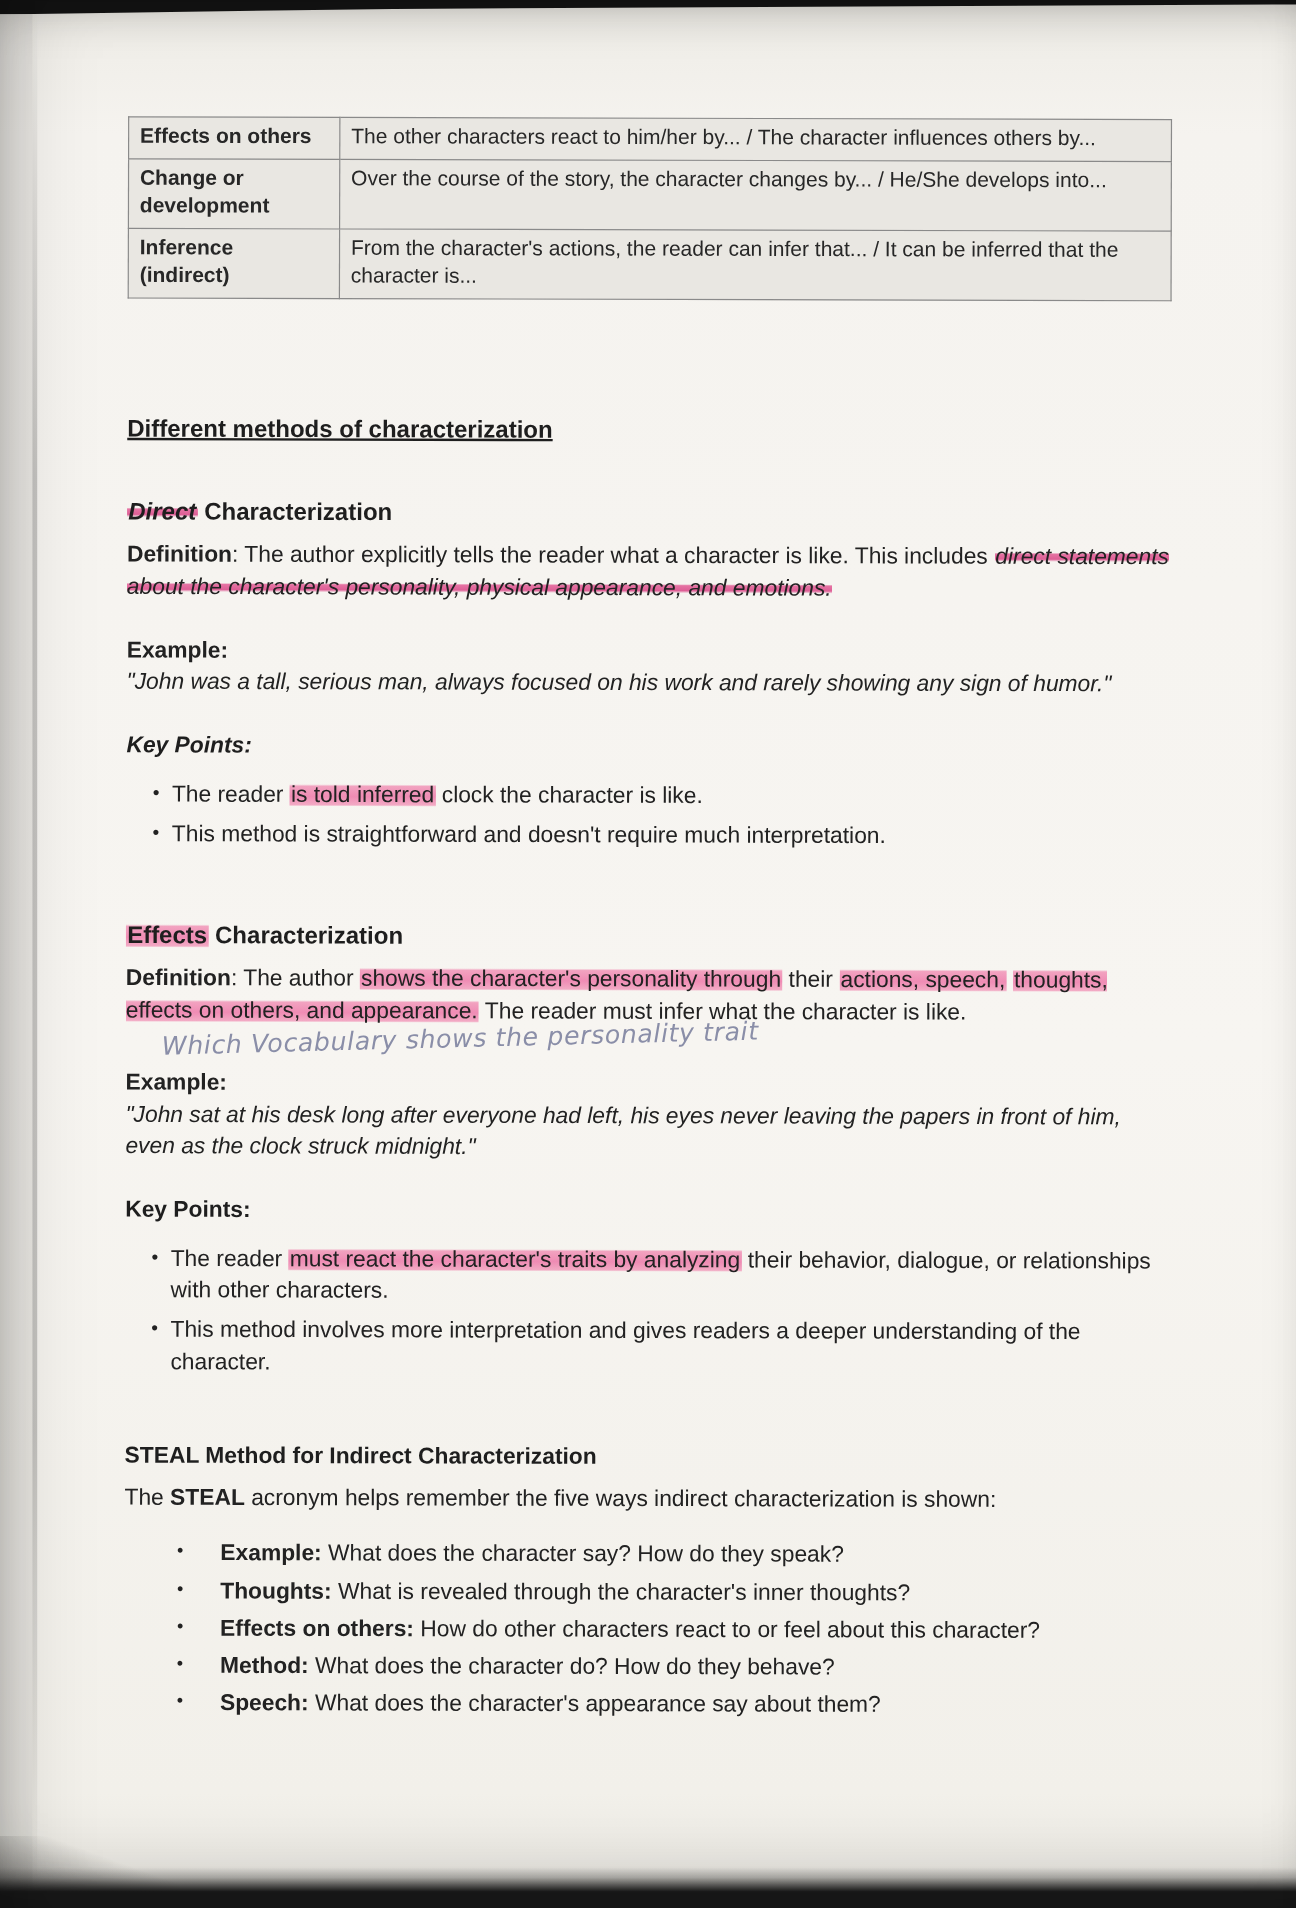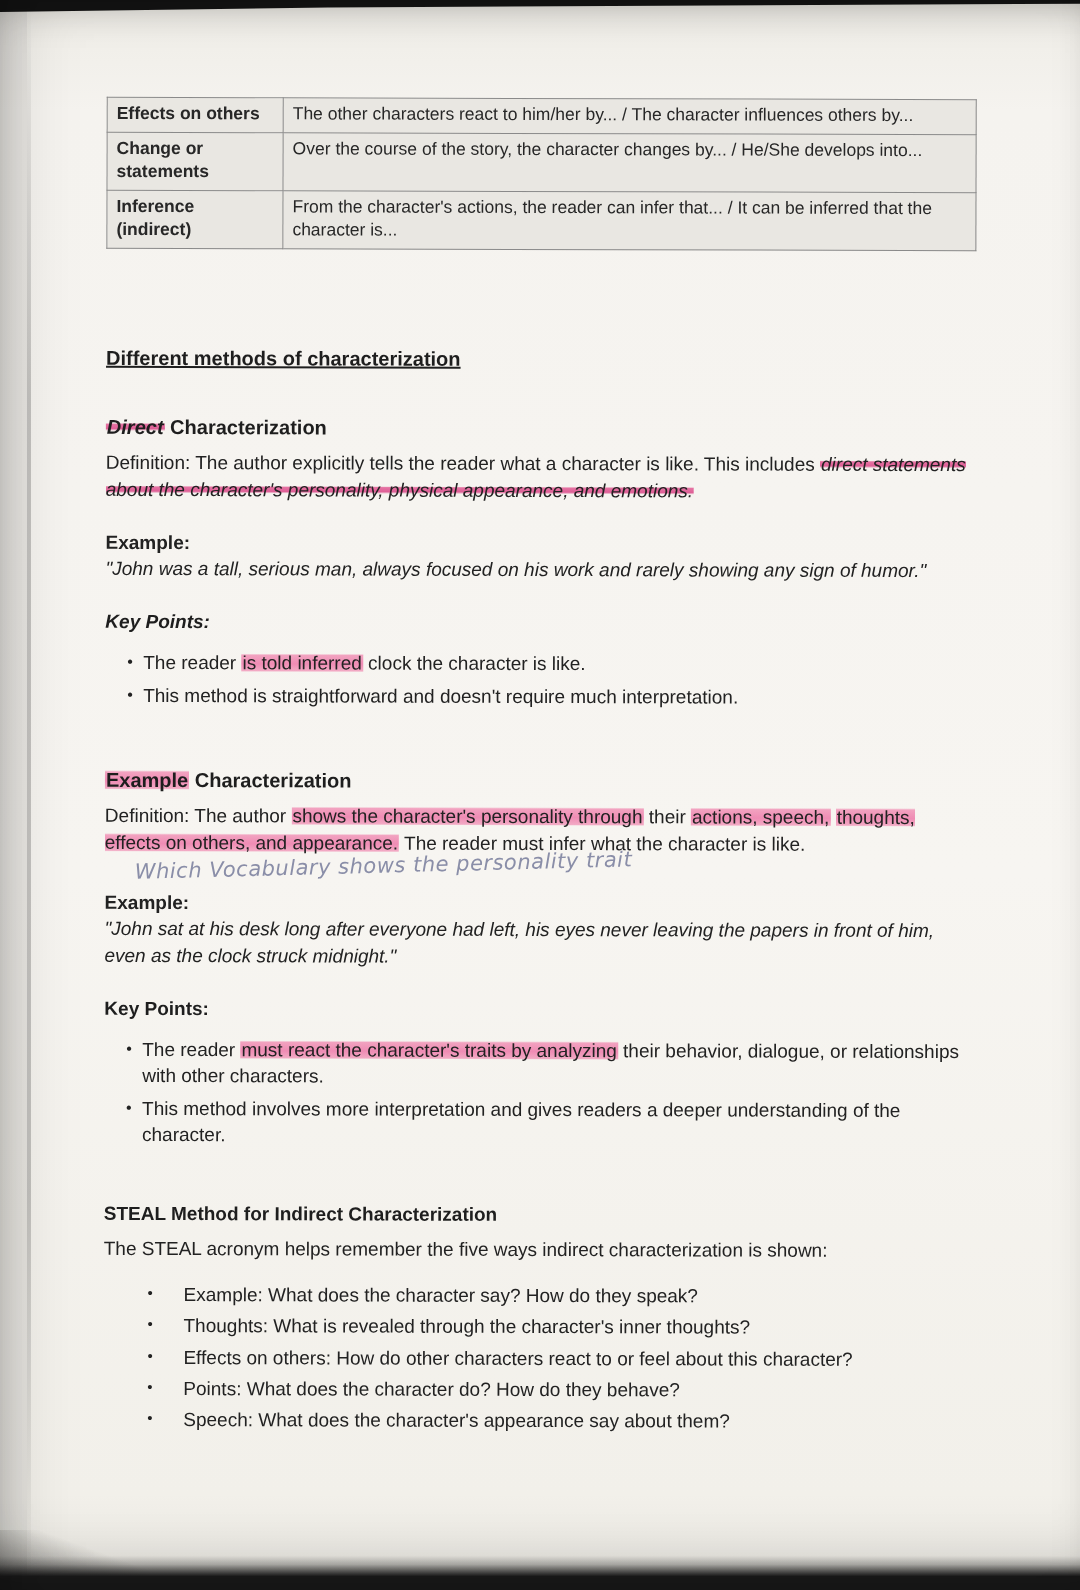--- a/index.html
+++ b/index.html
@@ -99,21 +99,21 @@
     font-style: italic;
     font-size: 21px;
     color: #8a8ea8;
     letter-spacing: 0.5px;
     margin-left: 30px;
     position: relative;
     top: -5px;
     transform: rotate(-1.6deg);
   }
 
-  strong { font-weight: normal; }
+  strong { font-weight: bold; }
 </style>
 </head>
 <body>
 
 <div class="scan">
   <div class="edge-top"></div>
   <div class="margin-left-shade"></div>
   <div class="edge-left-line"></div>
 
   <div class="content">
@@ -122,21 +122,21 @@
       <colgroup>
           <col class="col-label">
           <col>
         </colgroup>
       <tbody>
         <tr>
           <td class="label">Effects on others</td>
           <td>The other characters react to him/her by... / The character influences others by...</td>
         </tr>
         <tr>
-          <td class="label">Change or statements</td>
+          <td class="label">Change or development</td>
           <td>Over the course of the story, the character changes by... / He/She develops into...</td>
         </tr>
         <tr>
           <td class="label">Inference (indirect)</td>
           <td>From the character's actions, the reader can infer that... / It can be inferred that the character is...</td>
         </tr>
       </tbody>
     </table>
 
     <h1 class="main-heading">Different methods of characterization</h1>
@@ -150,21 +150,21 @@
       <p class="para quote">"John was a tall, serious man, always focused on his work and rarely showing any sign of humor."</p>
 
       <p class="key-points italic">Key Points:</p>
       <ul class="bullets">
         <li><span>The reader </span><span class="hl">is told inferred</span><span> clock the character is like.</span></li>
         <li>This method is straightforward and doesn't require much interpretation.</li>
       </ul>
     </section>
 
     <section class="sec-indirect">
-      <h2 class="sub-heading"><span class="hl">Example</span><span> Characterization</span></h2>
+      <h2 class="sub-heading"><span class="hl">Effects</span><span> Characterization</span></h2>
 
       <p class="para def-para"><strong>Definition</strong><span>: The author </span><span class="hl">shows the character's personality through</span><span> their </span><span class="hl">actions, speech,</span><span> </span><span class="hl">thoughts, effects on others, and appearance.</span><span> The reader must infer what the character is like.</span><span class="handwriting">Which Vocabulary shows the personality trait</span></p>
 
       <p class="para example-label" style="margin-top:4px;">Example:</p>
       <p class="para quote">"John sat at his desk long after everyone had left, his eyes never leaving the papers in front of him, even as the clock struck midnight."</p>
 
       <p class="key-points">Key Points:</p>
       <ul class="bullets">
         <li><span>The reader </span><span class="hl">must react the character's traits by analyzing</span><span> their behavior, dialogue, or relationships with other characters.</span></li>
         <li>This method involves more interpretation and gives readers a deeper understanding of the character.</li>
@@ -172,21 +172,21 @@
     </section>
 
     <section class="sec-steal">
       <h2 class="sub-heading" style="font-size:19px;">STEAL Method for Indirect Characterization</h2>
       <p class="para" style="margin-top:11px;"><span>The </span><strong>STEAL</strong><span> acronym helps remember the five ways indirect characterization is shown:</span></p>
 
       <ul class="steal-list">
         <li><strong>Example:</strong><span> What does the character say? How do they speak?</span></li>
         <li><strong>Thoughts:</strong><span> What is revealed through the character's inner thoughts?</span></li>
         <li><strong>Effects on others:</strong><span> How do other characters react to or feel about this character?</span></li>
-        <li><strong>Points:</strong><span> What does the character do? How do they behave?</span></li>
+        <li><strong>Method:</strong><span> What does the character do? How do they behave?</span></li>
         <li><strong>Speech:</strong><span> What does the character's appearance say about them?</span></li>
       </ul>
     </section>
 
   </div>
 
   <div class="corner-bl"></div>
   <div class="edge-bottom"></div>
   <div class="vignette"></div>
 </div>

